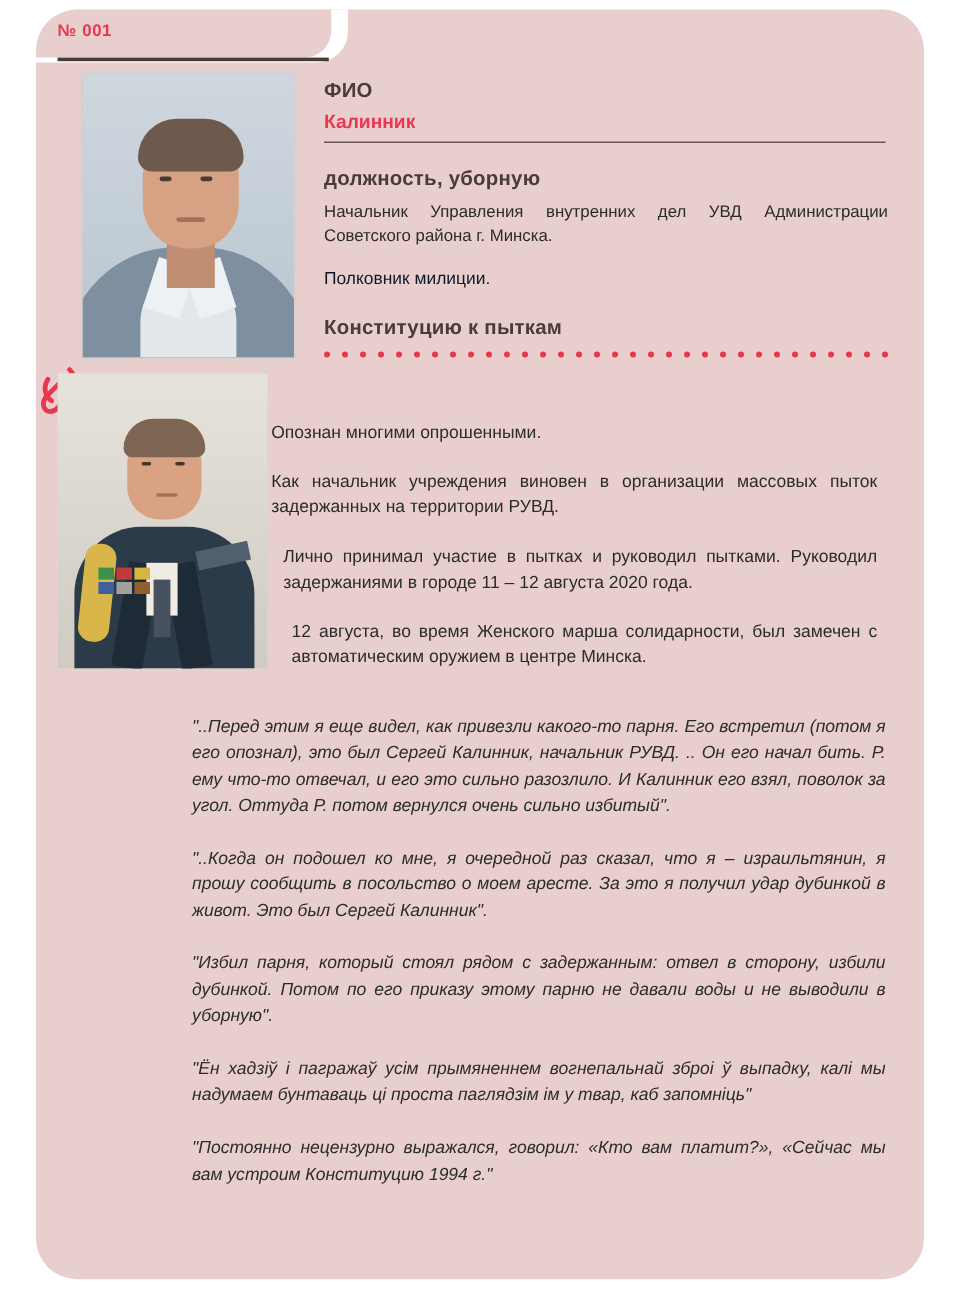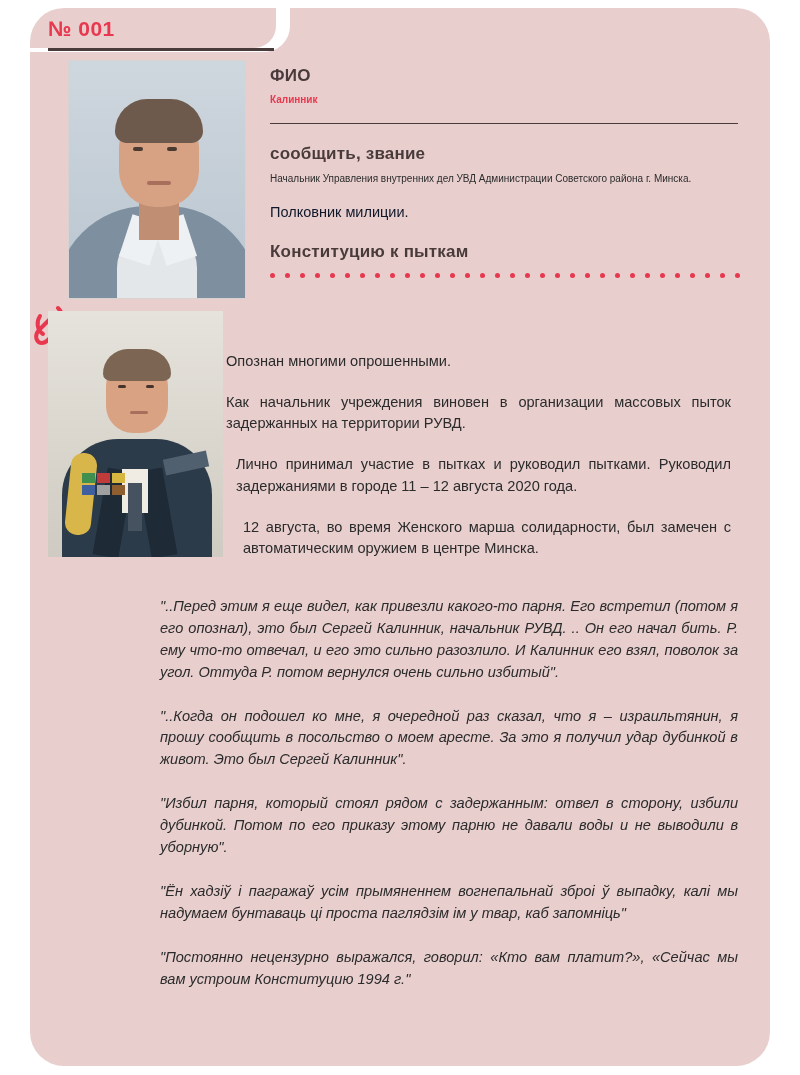--- a/index.html
+++ b/index.html
@@ -43,21 +43,21 @@
     height: 40px;
     background: #e8cfce;
     border-top-left-radius: 34px;
     border-bottom-right-radius: 22px;
   }
 
   .number-label {
     position: absolute;
     left: 18px;
     top: 9px;
-    font-size: 21px;
+    font-size: 14px;
     font-weight: bold;
     color: #e8384f;
     letter-spacing: 0.5px;
   }
   .number-underline {
     position: absolute;
     left: 18px;
     top: 40px;
     width: 226px;
     height: 3px;
@@ -145,31 +145,31 @@
     width: 470px;
   }
   .field-label {
     font-size: 17px;
     font-weight: bold;
     color: #4a3b3b;
     letter-spacing: 0.2px;
     margin: 0 0 8px 0;
   }
   .name-line {
-    font-size: 10px;
+    font-size: 16px;
     font-weight: bold;
     color: #e8384f;
     border-bottom: 1.5px solid #4a3b3b;
-    padding-bottom: 18px;
+    padding-bottom: 6px;
     margin-bottom: 7px;
     width: 468px;
   }
   .pos-label { margin-top: 20px; }
   .pos-text {
-    font-size: 10px;
+    font-size: 14px;
     color: #2b2b2b;
     line-height: 1.42;
     text-align: justify;
     margin: 0;
     width: 470px;
   }
   .rank-text {
     font-size: 14.5px;
     color: #0f172a;
     margin: 18px 0 0 0;
@@ -273,21 +273,21 @@
     <div class="p2-hair"></div>
     <div class="p2-eyeL"></div>
     <div class="p2-eyeR"></div>
     <div class="p2-mouth"></div>
   </div>
 
   <div class="rcol">
     <div class="field-label">ФИО</div>
     <div class="name-line">Калинник</div>
 
-    <div class="field-label pos-label">сообщить, звание</div>
+    <div class="field-label pos-label">должность, уборную</div>
     <p class="pos-text">Начальник Управления внутренних дел УВД Администрации Советского района г. Минска.</p>
     <p class="rank-text">Полковник милиции.</p>
 
     <div class="field-label tort-label">Конституцию к пыткам</div>
     <div class="dotline">
       <i></i>
         <i></i>
         <i></i>
         <i></i>
         <i></i>

